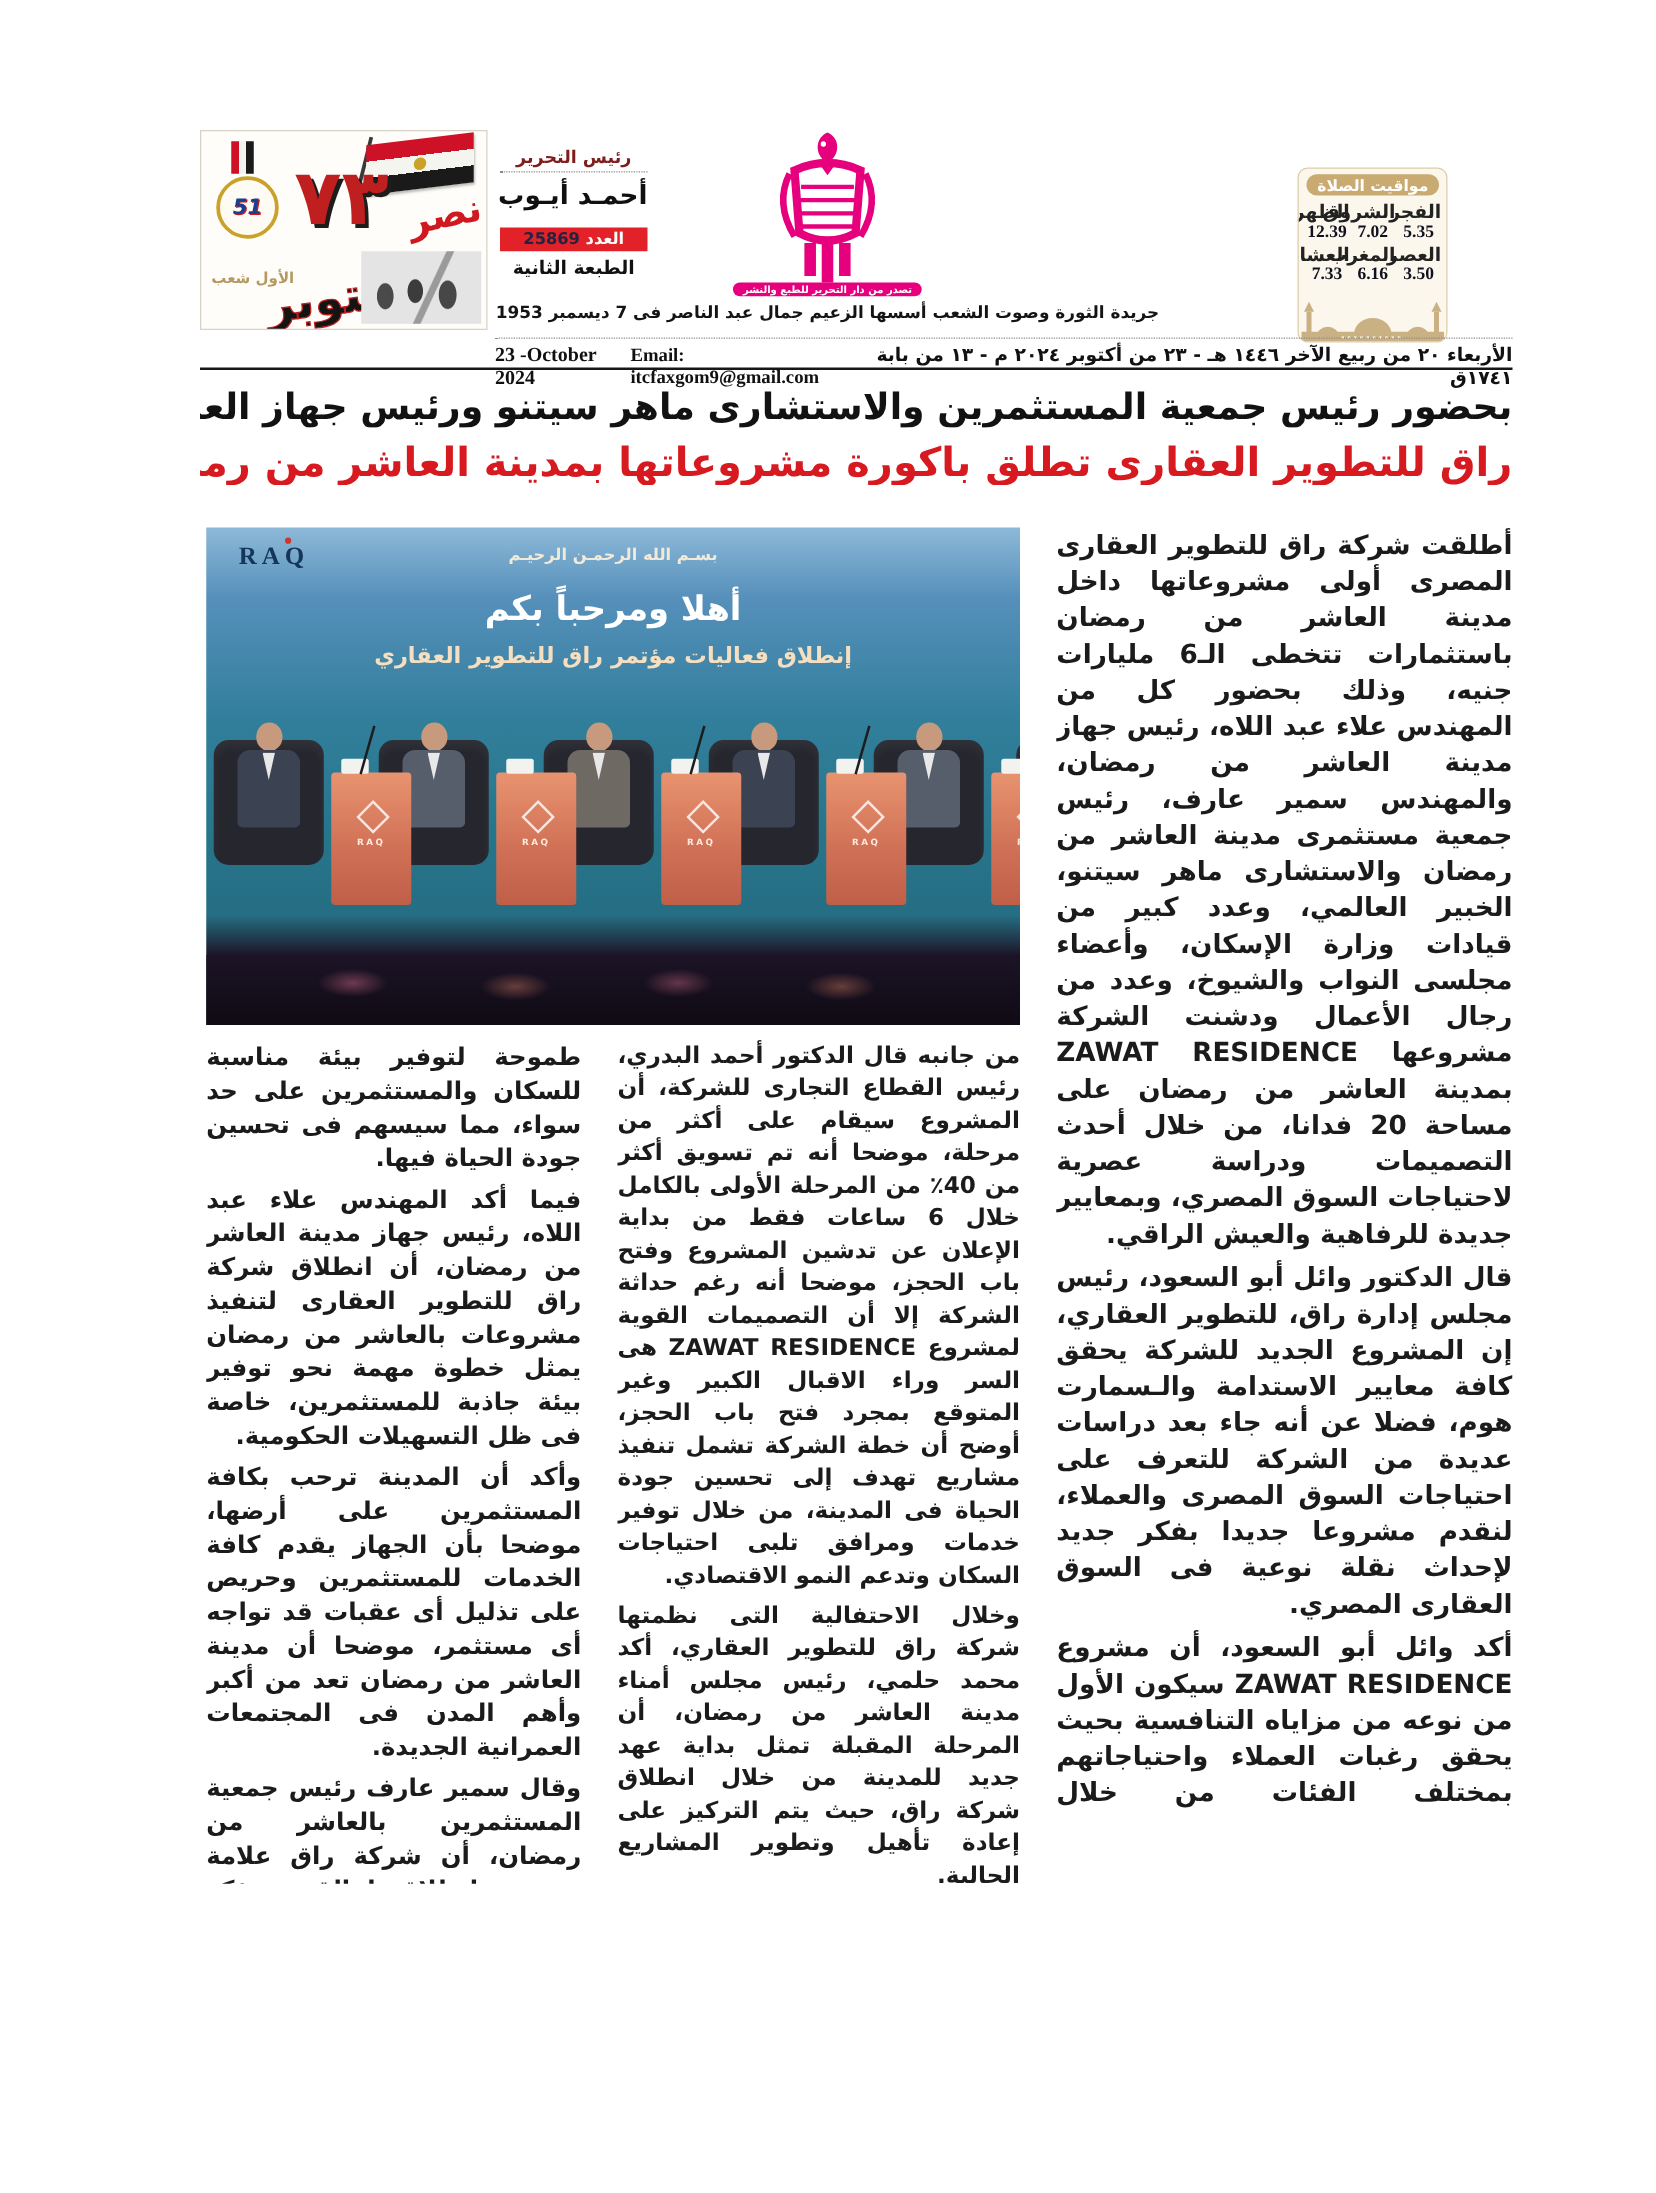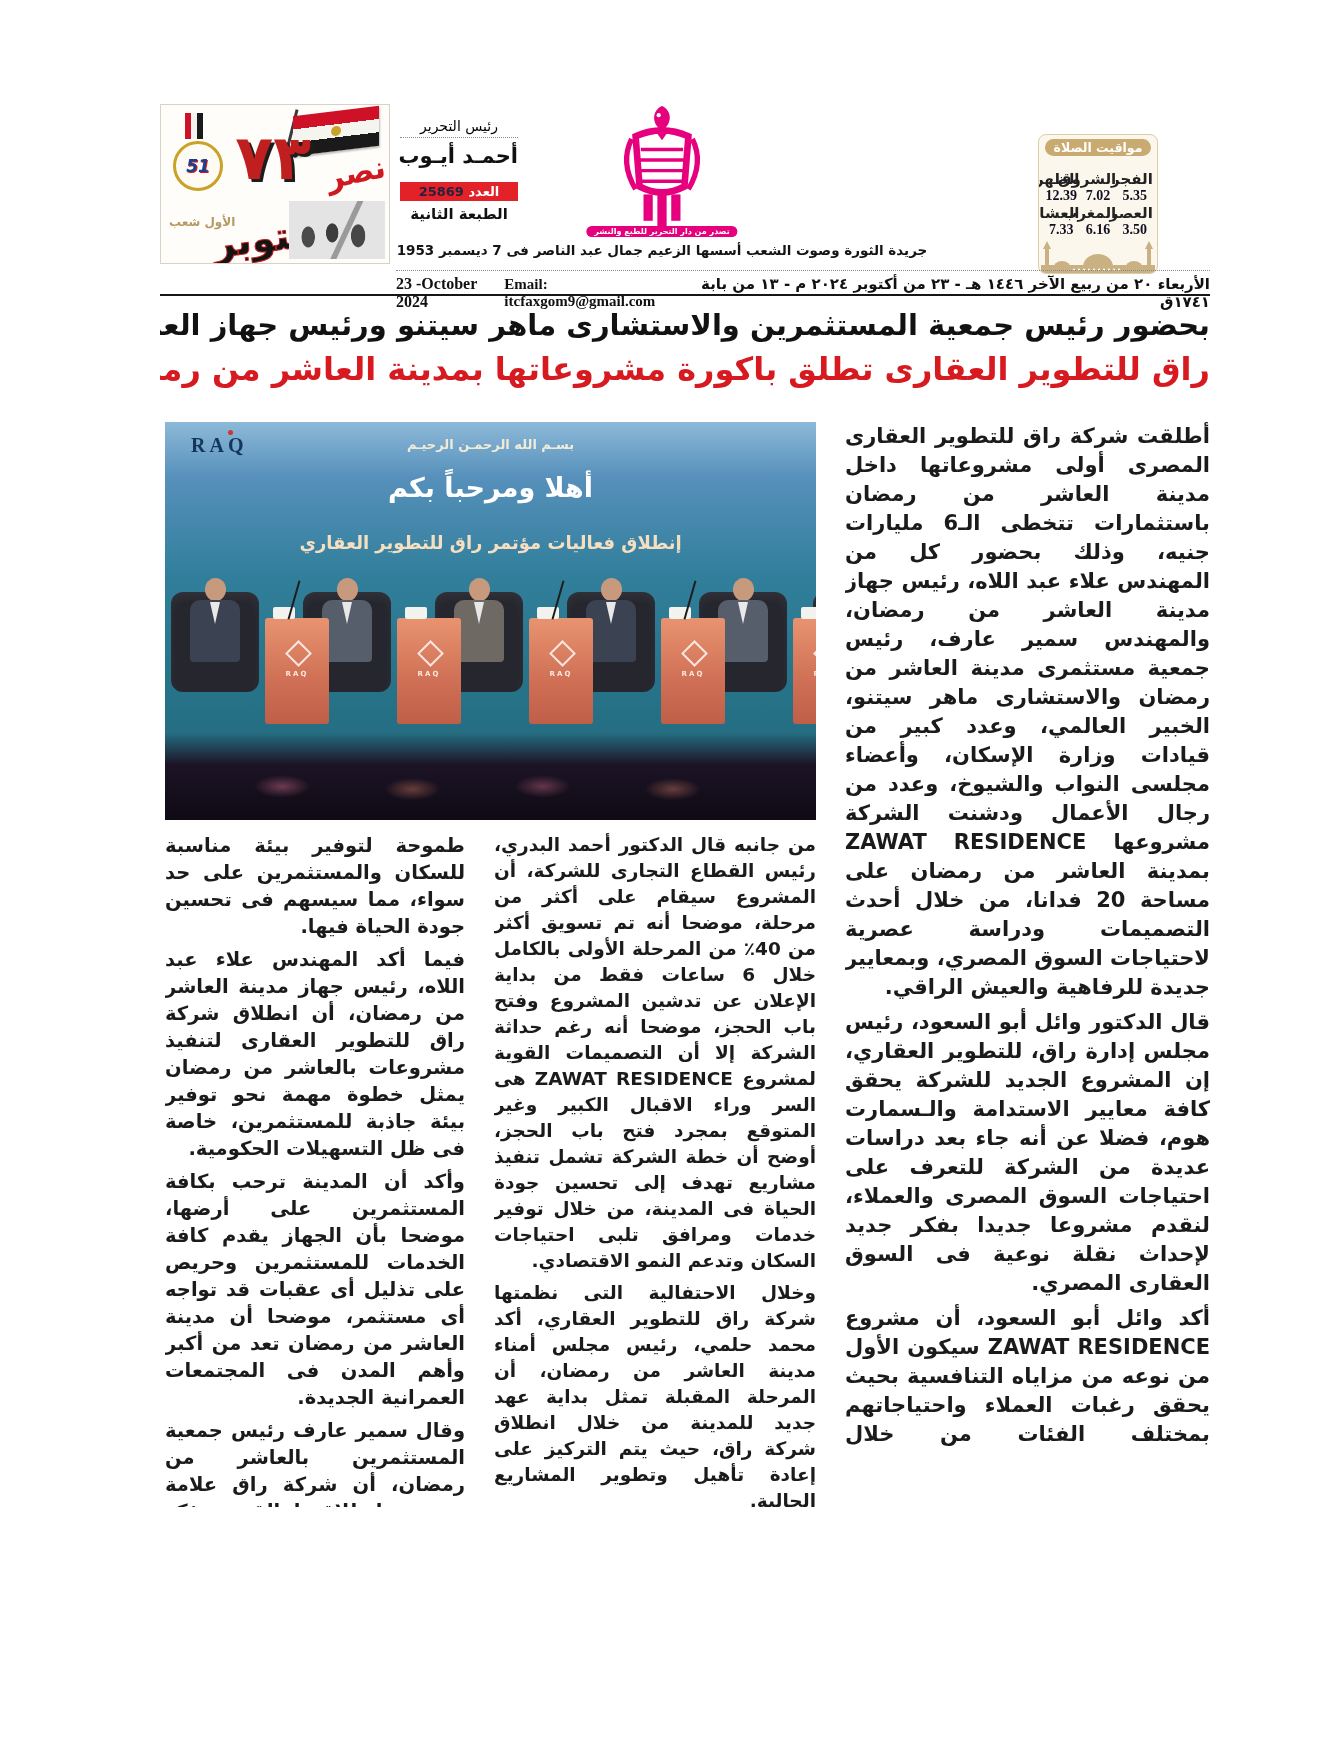--- a/index.html
+++ b/index.html
@@ -23,37 +23,37 @@
                              radial-gradient(13px 20px at 45% 55%, #3c3c3c 45%, transparent 50%),
                              radial-gradient(15px 24px at 72% 60%, #474747 45%, transparent 50%),
                              linear-gradient(115deg, transparent 55%, #9a9a9a 56% 60%, transparent 61%);}
   .medal-ribbon{position:absolute;left:24px;top:8px;width:18px;height:26px;
             background:linear-gradient(90deg,#ce1126 0 33%,#f2f2ee 33% 66%,#1a1a1a 66% 100%);}
   .medal{position:absolute;left:12px;top:36px;width:44px;height:44px;border-radius:50%;background:#fdfbf4;border:3px solid #c9a227;
          display:flex;align-items:center;justify-content:center;font-weight:bold;font-style:italic;font-size:17px;color:#1b3f8f;text-shadow:1px 1px 0 #cf1820;}
   .hekaya{position:absolute;left:8px;bottom:34px;font-size:12px;font-weight:bold;color:#b49a62;}
 
   .editor-block{position:absolute;left:240px;top:18px;width:118px;text-align:center;direction:rtl;}
-  .role{font-size:14px;font-weight:normal;color:#000000;padding-bottom:3px;border-bottom:1px dotted #8a8a8a;}
+  .role{font-size:14px;font-weight:bold;color:#7f1d1d;padding-bottom:3px;border-bottom:1px dotted #8a8a8a;}
   .person-name{font-size:21px;font-weight:bold;color:#101010;margin-top:6px;white-space:nowrap;}
   .red-badge{margin-top:14px;background:#e32128;color:#fff;font-size:13px;font-weight:bold;padding:2px 4px;white-space:nowrap;}
   .red-badge .num{color:#23233f;}
   .edition{font-size:15px;font-weight:bold;margin-top:4px;}
   .phone{font-size:13px;font-weight:bold;margin-top:6px;direction:rtl;}
 
   .brand-block{position:absolute;left:352px;top:2px;width:300px;height:168px;text-align:center;}
   .eagle{position:absolute;left:50%;top:0;transform:translateX(-50%);}
   .brand-name{position:absolute;left:50%;top:44px;transform:translateX(-50%);font-size:72px;font-weight:bold;color:#0d0d0d;white-space:nowrap;line-height:1;text-shadow:0 0 1px #0d0d0d;}
   .pub-ribbon{position:absolute;left:50%;top:124px;transform:translateX(-50%);background:#e6007e;color:#fff;font-size:8px;font-weight:bold;padding:1px 8px;border-radius:6px;white-space:nowrap;}
   .tagline{position:absolute;left:50%;top:140px;transform:translateX(-50%);font-size:13.5px;font-weight:bold;color:#141414;white-space:nowrap;direction:rtl;}
 
   .chairman-block{position:absolute;left:660px;top:18px;width:130px;text-align:center;direction:rtl;}
 
   .prayer-box{position:absolute;left:878px;top:34px;width:118px;height:138px;background:#fbf7ec;border:1px solid #ddcda6;border-radius:8px;direction:rtl;overflow:hidden;}
-  .prayer-title{margin:4px 6px 14px;background:#c9ab72;color:#fff;font-size:12.5px;font-weight:bold;text-align:center;border-radius:9px;padding:1px 0;}
+  .prayer-title{margin:4px 6px 4px;background:#c9ab72;color:#fff;font-size:12.5px;font-weight:bold;text-align:center;border-radius:9px;padding:1px 0;}
   .prayer-row{display:flex;justify-content:space-around;padding:0 4px;}
   .prayer-cell{width:33%;text-align:center;}
   .p-name{font-size:15px;font-weight:bold;color:#222;text-align:center;}
   .p-time{font-size:14px;font-weight:bold;color:#101020;font-family:"Liberation Serif",serif;}
   .mosque{position:absolute;left:0;bottom:0;width:100%;height:34px;}
 
   .dateline{position:absolute;top:170px;left:236px;right:0;border-top:1px dotted #8a8a8a;padding-top:4px;
             display:flex;justify-content:space-between;align-items:baseline;}
   .dl-en{font-family:"Liberation Serif",serif;font-size:16px;font-weight:bold;}
   .dl-email{font-family:"Liberation Serif",serif;font-size:15px;font-weight:bold;}
@@ -72,21 +72,21 @@
   .col-left{grid-column:3;grid-row:2;height:675px;font-size:19.5px;line-height:27px;}
   .col p.para{margin:0 0 6px;text-align:justify;font-weight:bold;color:#1b1b1b;}
 
   
   .photo{grid-column:2/4;grid-row:1;position:relative;height:398px;overflow:hidden;direction:ltr;
          background:linear-gradient(180deg,#8db9d8 0%,#5690bb 14%,#327f9c 38%,#27758b 62%,#256e83 78%,#1c1526 86%,#120d18 100%);}
   .raq-brand{position:absolute;left:26px;top:12px;font-size:20px;font-weight:bold;letter-spacing:4px;color:#15365c;font-family:"Liberation Serif",serif;}
   .raq-accent{position:absolute;left:63px;top:8px;width:5px;height:5px;border-radius:50%;background:#d0342c;}
   .ph-bismillah{position:absolute;left:0;right:0;top:15px;text-align:center;font-size:13px;font-weight:bold;color:#f2ead8;direction:rtl;}
   .ph-welcome{position:absolute;left:0;right:0;top:50px;text-align:center;font-size:27px;font-weight:bold;color:#ffffff;direction:rtl;}
-  .ph-conf{position:absolute;left:0;right:0;top:110px;text-align:center;font-size:18px;font-weight:bold;color:#f5dfc0;direction:rtl;}
+  .ph-conf{position:absolute;left:0;right:0;top:92px;text-align:center;font-size:18px;font-weight:bold;color:#f5dfc0;direction:rtl;}
   .chair{position:absolute;top:170px;width:88px;height:100px;background:#26262e;border-radius:12px;box-shadow:inset 0 6px 8px rgba(255,255,255,.05);}
   .head{position:absolute;top:156px;width:21px;height:23px;border-radius:50%;background:#c89a7d;}
   .torso{position:absolute;top:178px;width:50px;height:62px;border-radius:10px 10px 4px 4px;background:#3b4252;}
   .torso .shirt{position:absolute;left:50%;top:2px;width:10px;height:22px;margin-left:-5px;background:#e8e8e8;clip-path:polygon(0 0,100% 0,50% 100%);}
   .suit-b{background:#565d6b;}
   .suit-c{background:#6e6a63;}
   .podium{position:absolute;top:196px;width:64px;height:106px;background:linear-gradient(180deg,#e8936f,#cf6f55 60%,#c05f48);border-radius:3px;}
   .podium .gem{position:absolute;left:50%;top:26px;width:15px;height:15px;margin-left:-8px;border:2px solid #ffffffcc;transform:rotate(45deg);}
   .podium .plabel{position:absolute;left:0;right:0;top:52px;text-align:center;font-size:7px;letter-spacing:2px;color:#ffe9dd;font-weight:bold;}
   .tissue{position:absolute;top:-11px;left:8px;width:22px;height:12px;background:#f2f2ee;border-radius:2px;}

